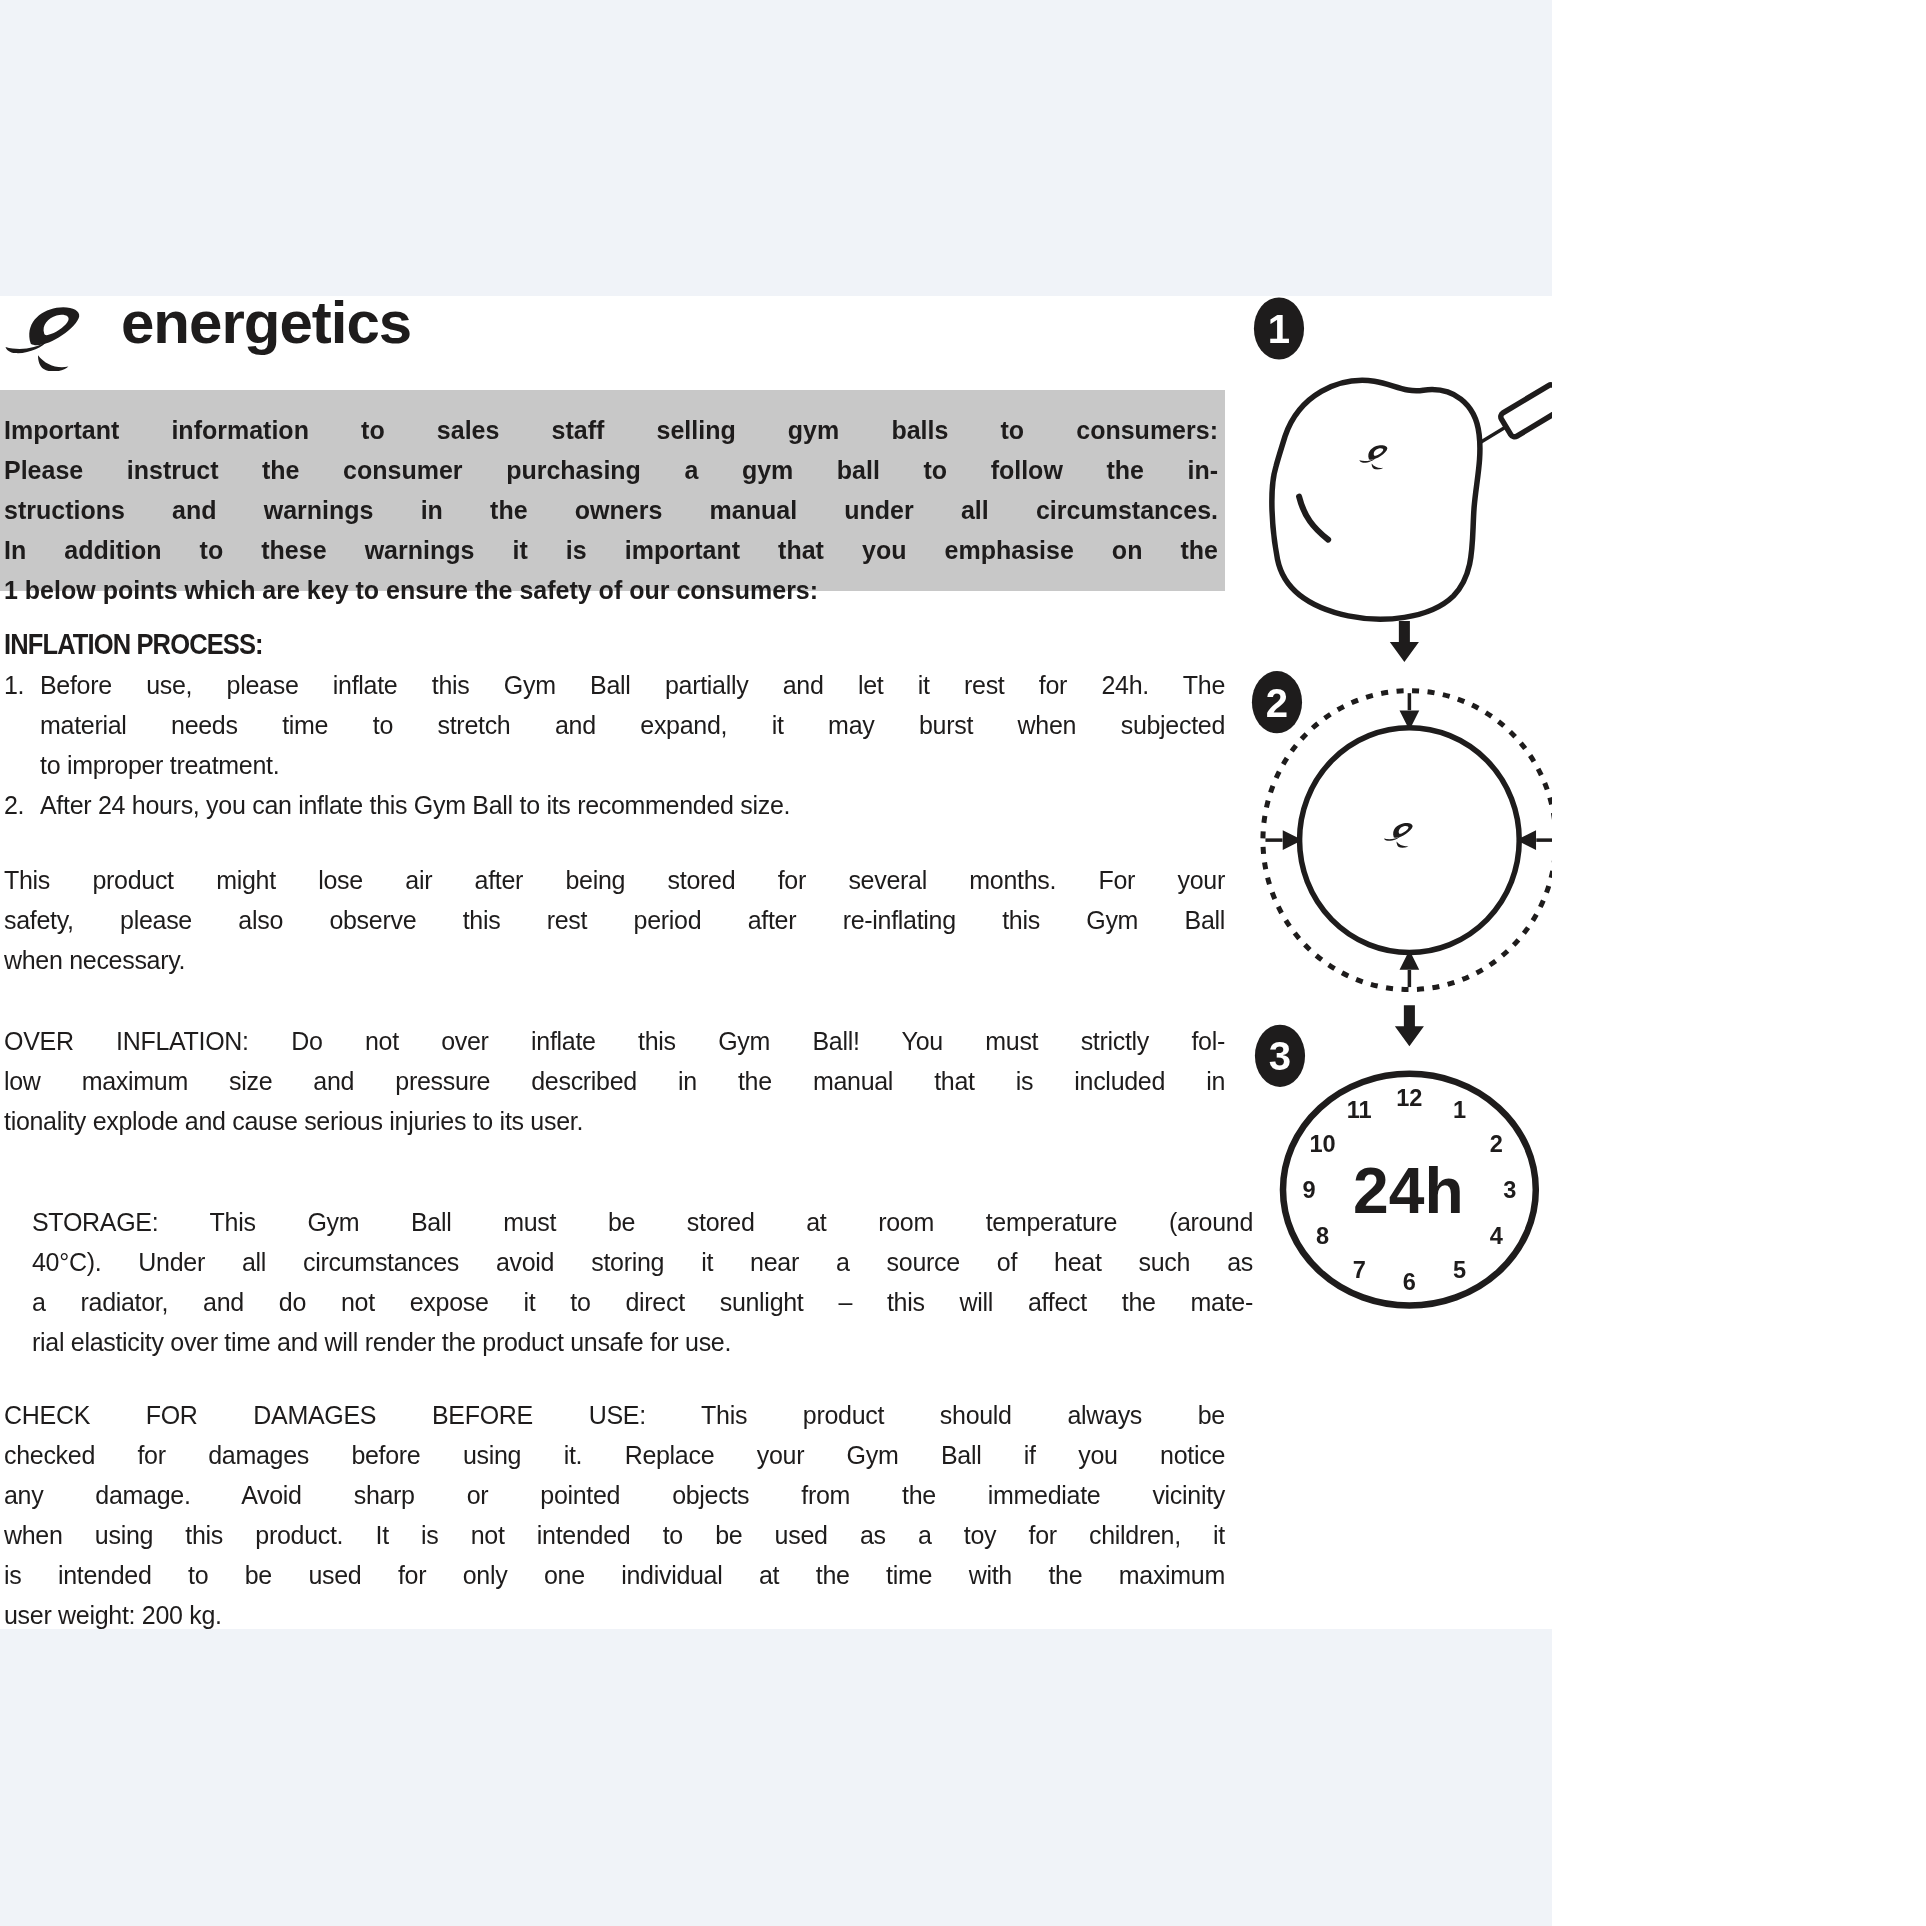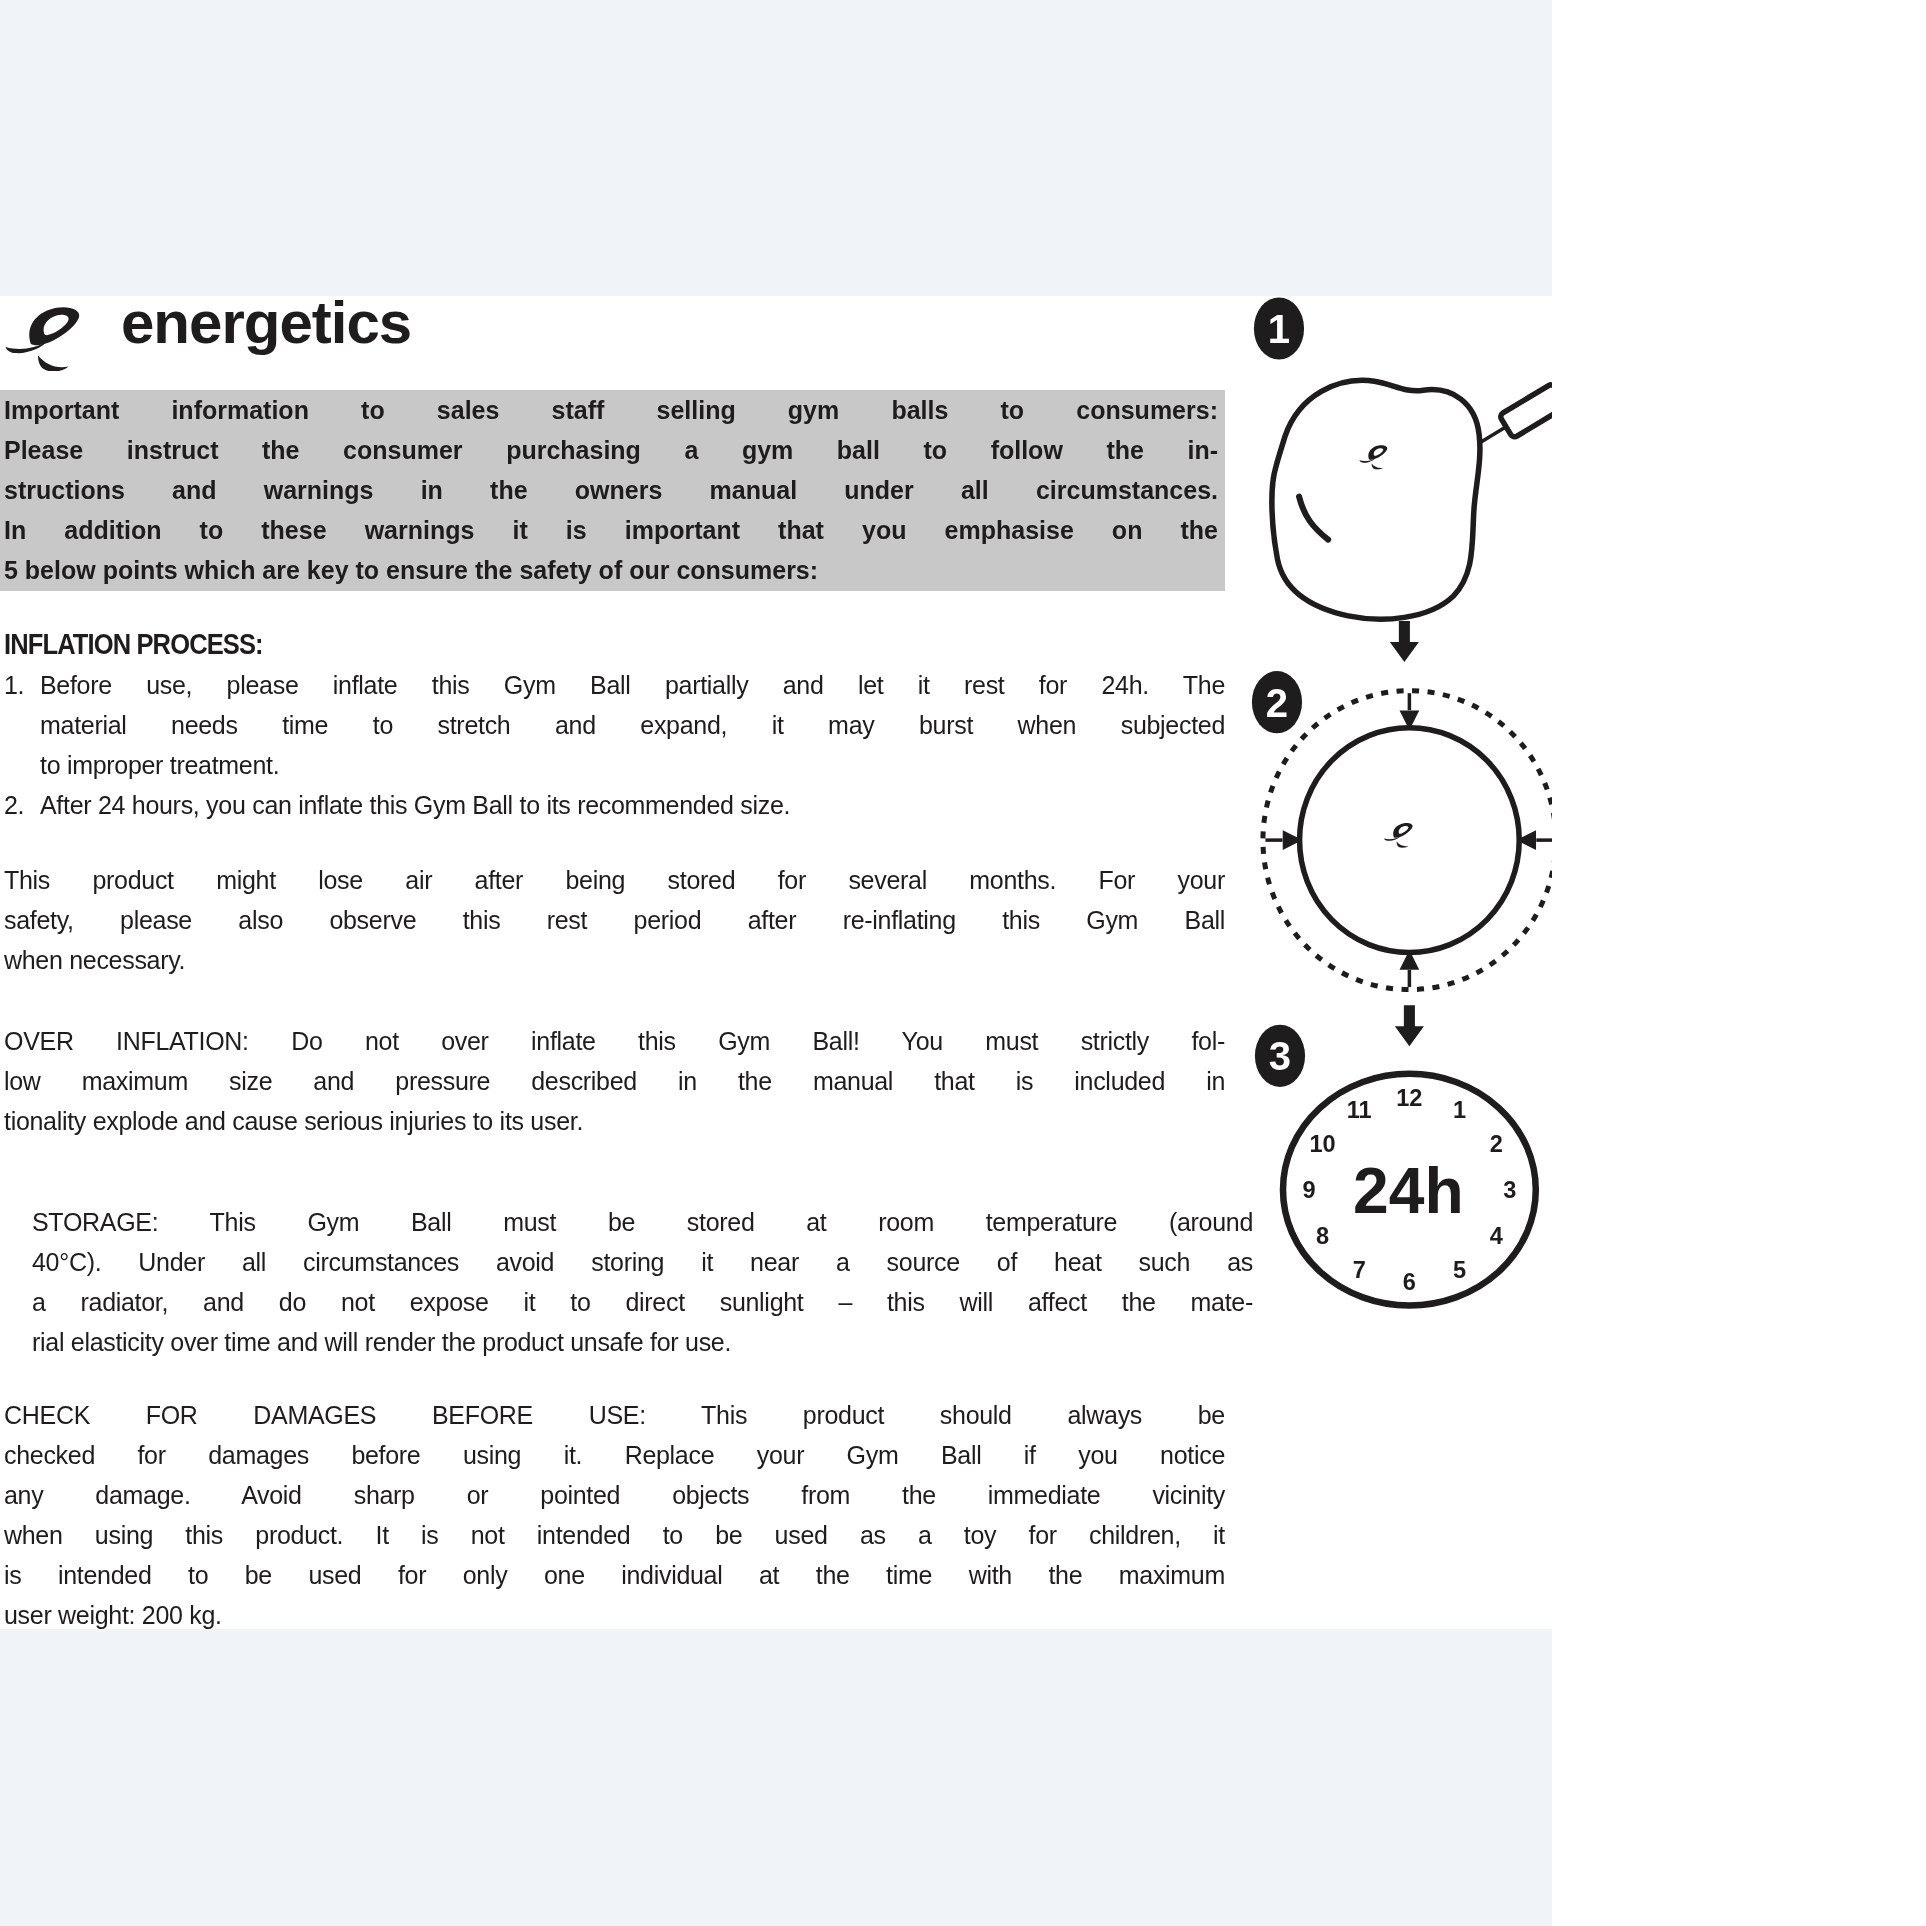--- a/index.html
+++ b/index.html
@@ -13,21 +13,21 @@
   #band-bottom{top:1629px;height:297px;}
 
   
   #brand{position:absolute;left:4px;top:290px;width:451px;height:85px;}
   #brand svg{position:absolute;left:0;top:3px;width:103px;height:78px;}
   #brand .brand-text{position:absolute;left:117px;top:-2px;font-size:60px;font-weight:700;
         letter-spacing:-1px;color:var(--ink);}
 
   
   #notice{position:absolute;left:0;top:390px;width:1225px;height:201px;background:var(--notice);
-        box-sizing:border-box;padding:0 7px 0 4px;font-weight:700;}
+        box-sizing:border-box;padding:20px 7px 0 4px;font-weight:700;}
   #notice .jline{font-size:25px;line-height:40px;}
 
   
   .sec{position:absolute;left:4px;width:1221px;}
   .txt{font-size:25px;line-height:40px;letter-spacing:-0.3px;}
   .jline{text-align:justify;text-align-last:justify;white-space:normal;}
   .jline.last{text-align-last:left;}
   .jline b{font-weight:400;}
   #sec-inflation-h{top:627px;font-size:29px;line-height:35px;font-weight:700;letter-spacing:-1px;
         transform:scaleX(.88);transform-origin:0 50%;}
@@ -68,21 +68,21 @@
     </svg>
     <span class="brand-text">energetics</span>
   </div>
 
   <div id="notice">
     <div id="notice-lines">
         <div class="jline">Important information to sales staff selling gym balls to consumers:</div>
         <div class="jline">Please instruct the consumer purchasing a gym ball to follow the in-</div>
         <div class="jline">structions and warnings in the owners manual under all circumstances.</div>
         <div class="jline">In addition to these warnings it is important that you emphasise on the</div>
-        <div class="jline last">5 below points which are key to ensure the safety of our consumers:</div>
+        <div class="jline last">1 below points which are key to ensure the safety of our consumers:</div>
       </div>
   </div>
 
   <div class="sec" id="sec-inflation-h">INFLATION PROCESS:</div>
   <div class="sec txt" id="sec-inflation">
       <div class="li">
         <span class="marker">1.</span>
         <div class="jline body">Before use, please inflate this Gym Ball partially and let it rest for 24h. The</div>
       </div>
       <div class="li">

